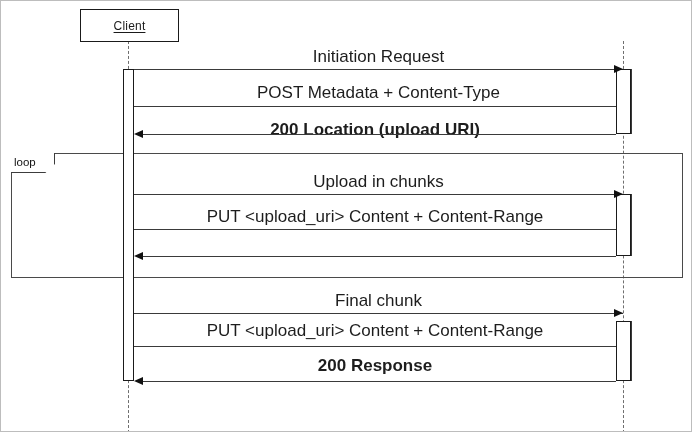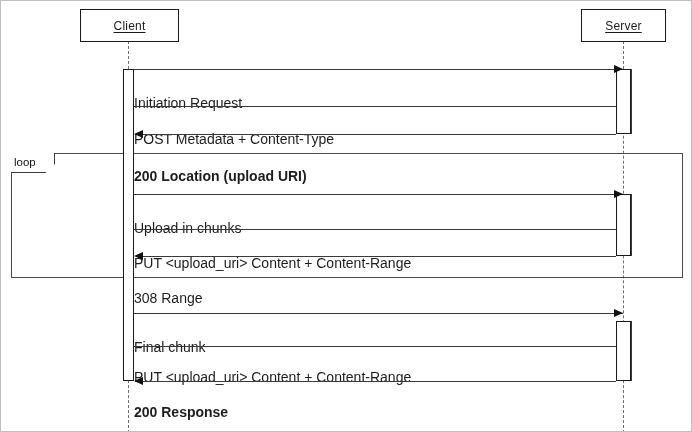--- a/index.html
+++ b/index.html
@@ -89,25 +89,25 @@
 
   
   .msg-line {
     position: absolute;
     height: 0;
     border-top: 1.3px solid #3a3a3a;
     z-index: 4;
   }
   .msg-label {
     position: absolute;
-    font-size: 14px;
+    font-size: 17px;
     color: #1d1d1d;
+    text-align: center;
     white-space: nowrap;
     z-index: 4;
-    margin-top: 48px;
   }
 
   
   .arrowhead {
     position: absolute;
     width: 0;
     height: 0;
     z-index: 5;
   }
   .arrowhead.left {
@@ -134,23 +134,20 @@
 
 <div id="diagram-frame">
 
   <div class="lifeline" style="left:127px; top:40px; height:392px;"></div>
   <div class="lifeline" style="left:622px; top:40px; height:392px;"></div>
 
   <div class="participant-box" style="left:79px; top:8px; width:99px; height:33px;">
     <span class="participant-label">Client</span>
   </div>
 
-  <div class="participant-box" style="left:580px; top:8px; width:85px; height:33px;">
-    <span class="participant-label">Server</span>
-  </div>
 
   <div class="fragment" style="left:10px; top:152px; width:672px; height:125px;"></div>
   <div class="fragment-tag" style="left:10px; top:152px; width:44px; height:20px;">
     <span class="fragment-tag-label">loop</span>
   </div>
 
   <div class="activation" style="left:122px; top:68px; width:11px; height:312px;"></div>
 
   <div class="activation" style="left:615px; top:68px; width:15px; height:65px;"></div>
   <div class="activation" style="left:615px; top:193px; width:15px; height:62px;"></div>
@@ -169,21 +166,20 @@
 
   <div class="vrule" style="left:630px; top:68px; height:65px;"></div>
 
   <div class="msg-label" style="left:133px; top:171px; width:489px;">Upload in chunks</div>
   <div class="msg-line" style="left:127px; top:193px; width:495px;"></div>
   <div class="arrowhead right" style="left:613px; top:189px;"></div>
 
   <div class="msg-label" style="left:133px; top:206px; width:482px;">PUT &lt;upload_uri&gt; Content + Content-Range</div>
   <div class="msg-line" style="left:133px; top:228px; width:482px;"></div>
 
-  <div class="msg-label" style="left:133px; top:241px; width:482px;">308 Range</div>
   <div class="msg-line" style="left:137px; top:255px; width:478px;"></div>
   <div class="arrowhead left" style="left:133px; top:251px;"></div>
 
   <div class="vrule" style="left:630px; top:193px; height:62px;"></div>
 
   <div class="msg-label" style="left:133px; top:290px; width:489px;">Final chunk</div>
   <div class="msg-line" style="left:127px; top:312px; width:495px;"></div>
   <div class="arrowhead right" style="left:613px; top:308px;"></div>
 
   <div class="msg-label" style="left:133px; top:320px; width:482px;">PUT &lt;upload_uri&gt; Content + Content-Range</div>

